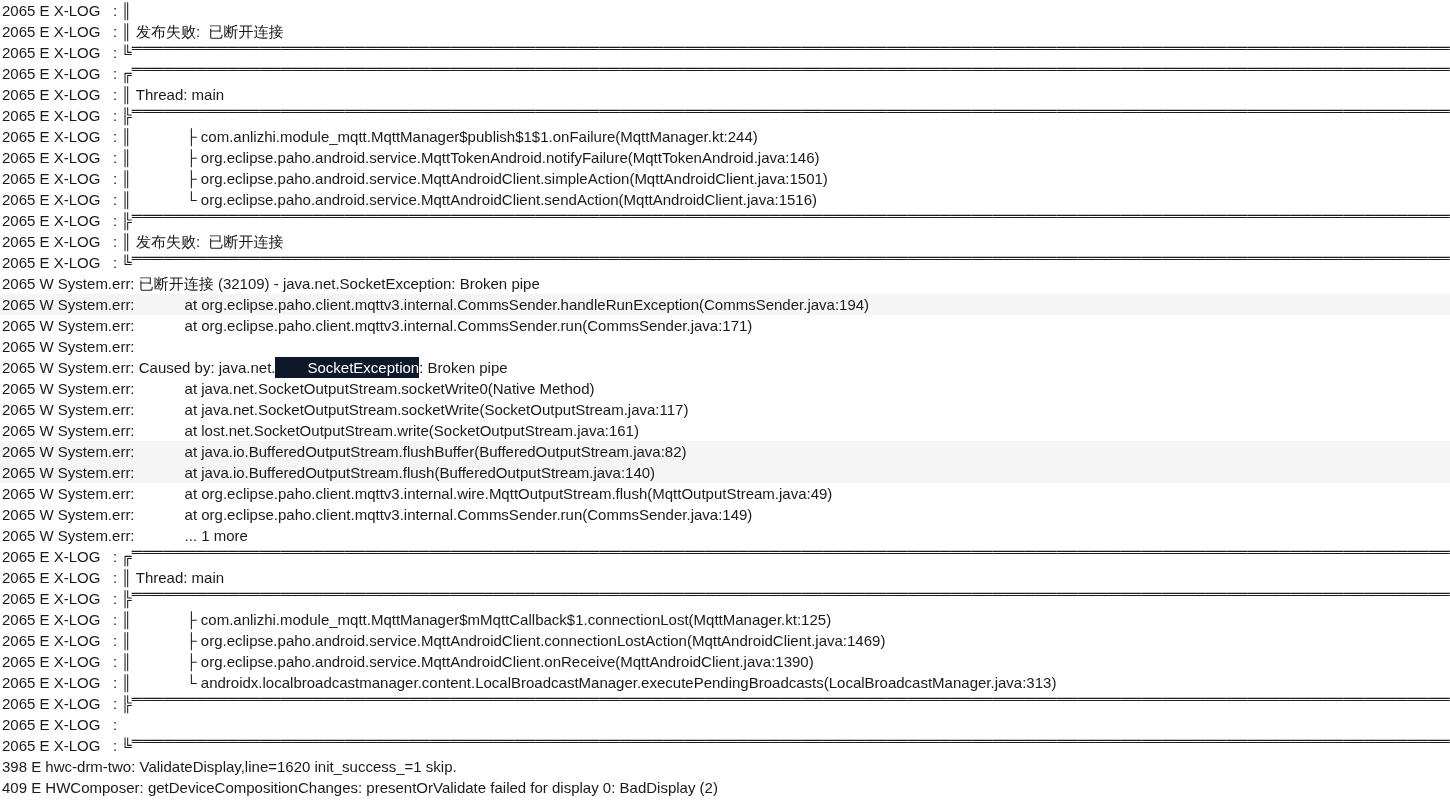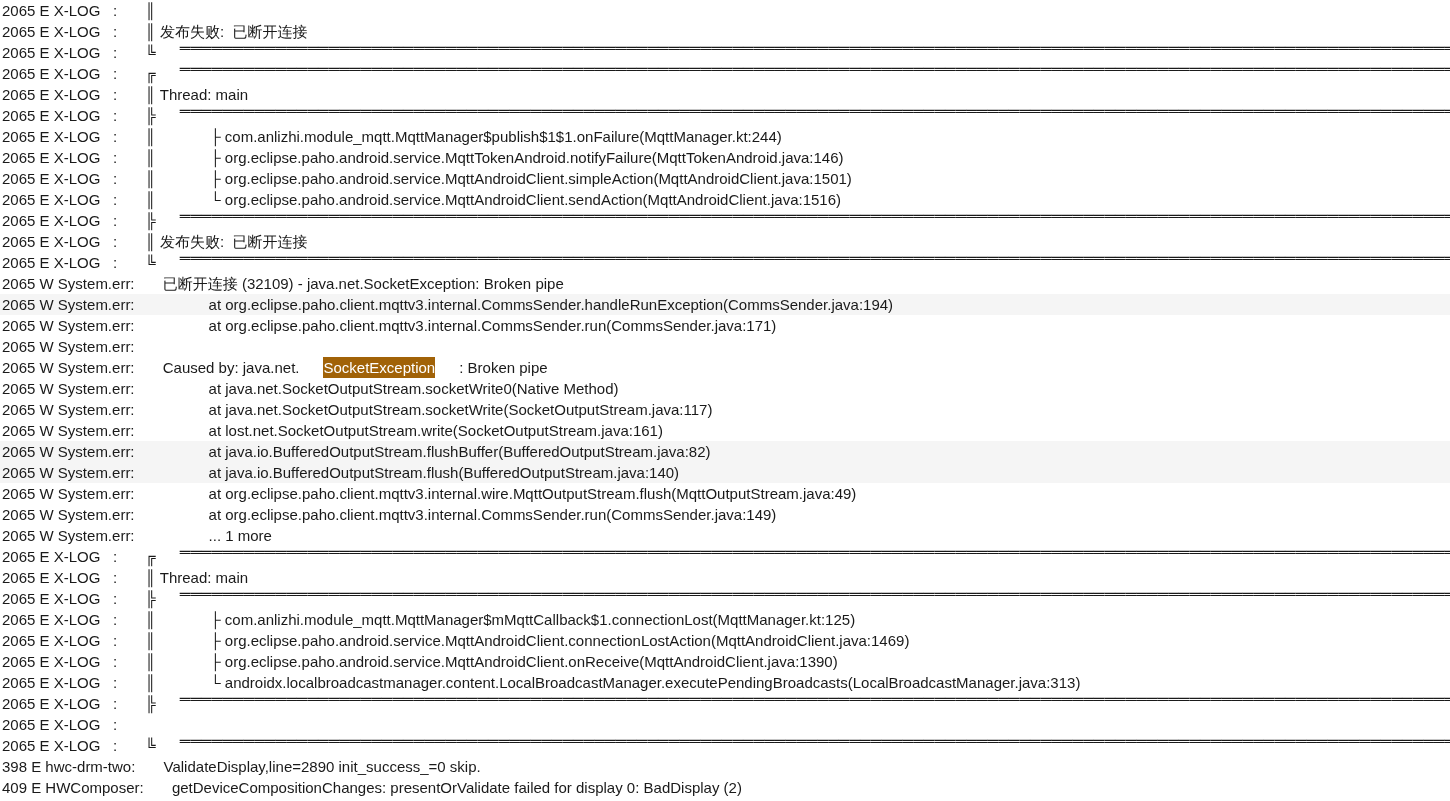--- a/index.html
+++ b/index.html
@@ -9,31 +9,31 @@
       font-size: 15px;
       color: #1a1a1a;
       line-height: 21px;
       overflow-x: hidden;
       white-space: nowrap;
     }
     .log-line {
       display: flex;
       align-items: baseline;
       padding: 0 2px;
-      gap: 24px;
     }
     .log-line.highlighted {
       background: #f5f5f5;
     }
     .log-text {
       white-space: pre;
     }
     .highlight-selection {
-      background: #a16207;
+      background: #0f172a;
       color: #ffffff;
+      padding-left: 32px;
     }
     .hline {
       display: inline-block;
       position: relative;
       top: -5px;
     }
   </style>
 </head>
 <body>
 
@@ -186,21 +186,21 @@
     <div class="log-line">
       <span class="log-text">2065 E X-LOG   :</span>
     </div>
     <div class="log-line">
       <span class="log-text">2065 E X-LOG   :</span>
       <span class="log-text"> ╚</span>
       <span class="log-text hline">════════════════════════════════════════════════════════════════════════════════════════════════════════════════════════════════════════════════════════════════</span>
     </div>
     <div class="log-line">
       <span class="log-text">398 E hwc-drm-two:</span>
-      <span class="log-text"> ValidateDisplay,line=2890 init_success_=0 skip.</span>
+      <span class="log-text"> ValidateDisplay,line=1620 init_success_=1 skip.</span>
     </div>
     <div class="log-line">
       <span class="log-text">409 E HWComposer:</span>
       <span class="log-text"> getDeviceCompositionChanges: presentOrValidate failed for display 0: BadDisplay (2)</span>
     </div>
     <div class="log-line">
       <span class="log-text">223 E CompositionEngine:</span>
       <span class="log-text"> chooseCompositionStrategy failed for Internal display: -2147483648 (Unknown error -2147483648)</span>
     </div>
   </div>

